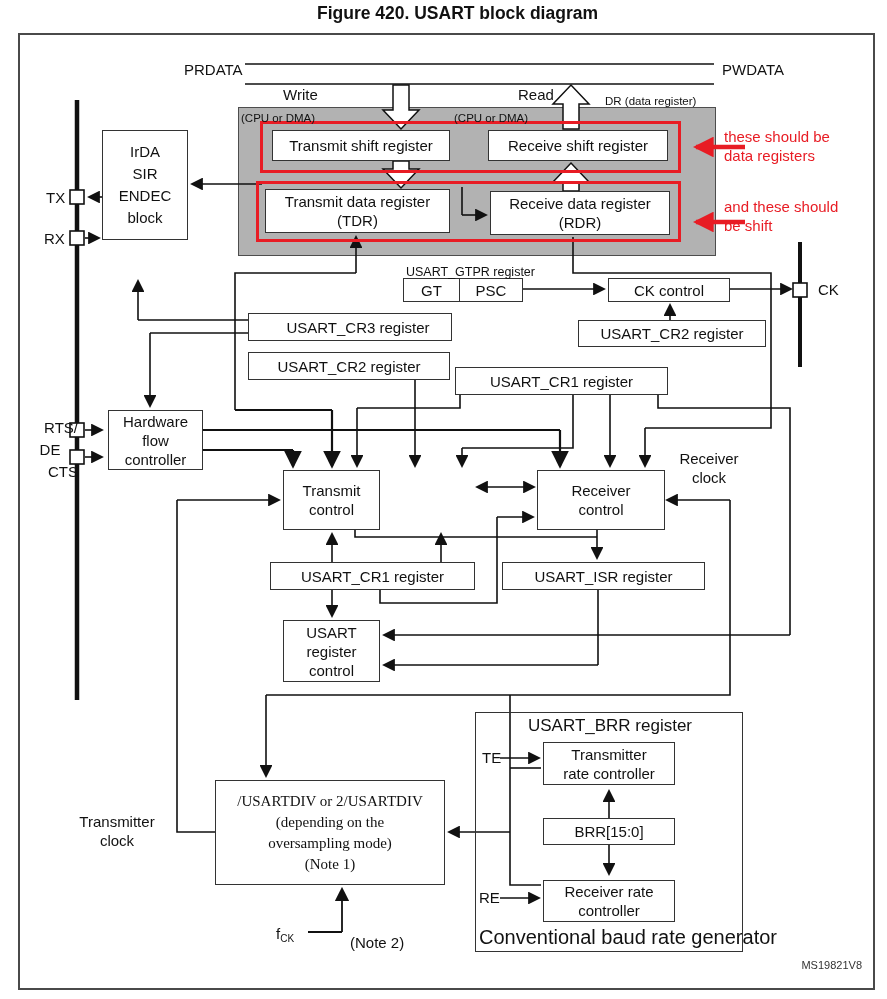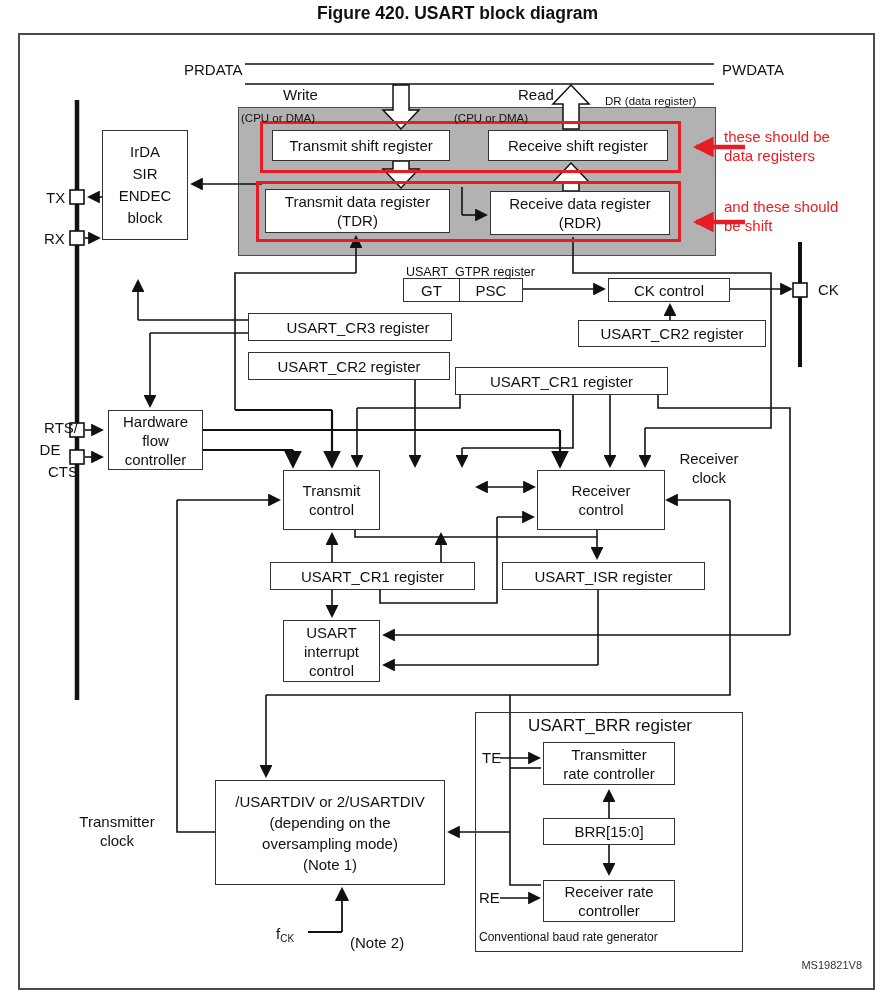--- a/index.html
+++ b/index.html
@@ -227,29 +227,29 @@
 
   <div class="box" style="left:270px;top:562px;width:205px;height:28px;">
     <div>USART_CR1 register</div>
   </div>
   <div class="box" style="left:502px;top:562px;width:203px;height:28px;">
     <div>USART_ISR register</div>
   </div>
 
   <div class="box" style="left:283px;top:620px;width:97px;height:62px;align-items:center;">
     <div>USART</div>
-    <div>interrupt</div>
+    <div>register</div>
     <div>control</div>
   </div>
 
   <div class="lbl center" style="left:62px;top:812px;width:110px;">
     <div>Transmitter</div>
     <div>clock</div>
   </div>
-  <div class="box" style="left:215px;top:780px;width:230px;height:105px;line-height:21px;">
+  <div class="box" style="left:215px;top:780px;width:230px;height:105px;line-height:21px;font-family:Liberation Serif, serif;">
     <div>/USARTDIV or 2/USARTDIV</div>
     <div>(depending on the</div>
     <div>oversampling mode)</div>
     <div>(Note 1)</div>
   </div>
   <div class="lbl" style="left:276px;top:924px;">
     <span>f</span><span class="sub">CK</span>
   </div>
   <div class="lbl" style="left:350px;top:933px;">(Note 2)</div>
 
@@ -261,17 +261,17 @@
     <div>Transmitter</div>
     <div>rate controller</div>
   </div>
   <div class="box" style="left:543px;top:818px;width:132px;height:27px;">
     <div>BRR[15:0]</div>
   </div>
   <div class="box" style="left:543px;top:880px;width:132px;height:42px;">
     <div>Receiver rate</div>
     <div>controller</div>
   </div>
-  <div class="lbl" style="left:479px;top:928px;font-size:12px;">Conventional baud rate generator</div>
+  <div class="lbl" style="left:479px;top:928px;font-size:20px;">Conventional baud rate generator</div>
 
   <div class="lbl right" style="left:770px;top:956px;width:92px;font-size:11px;color:#333;">MS19821V8</div>
 
 </div>
 
 </body></html>

